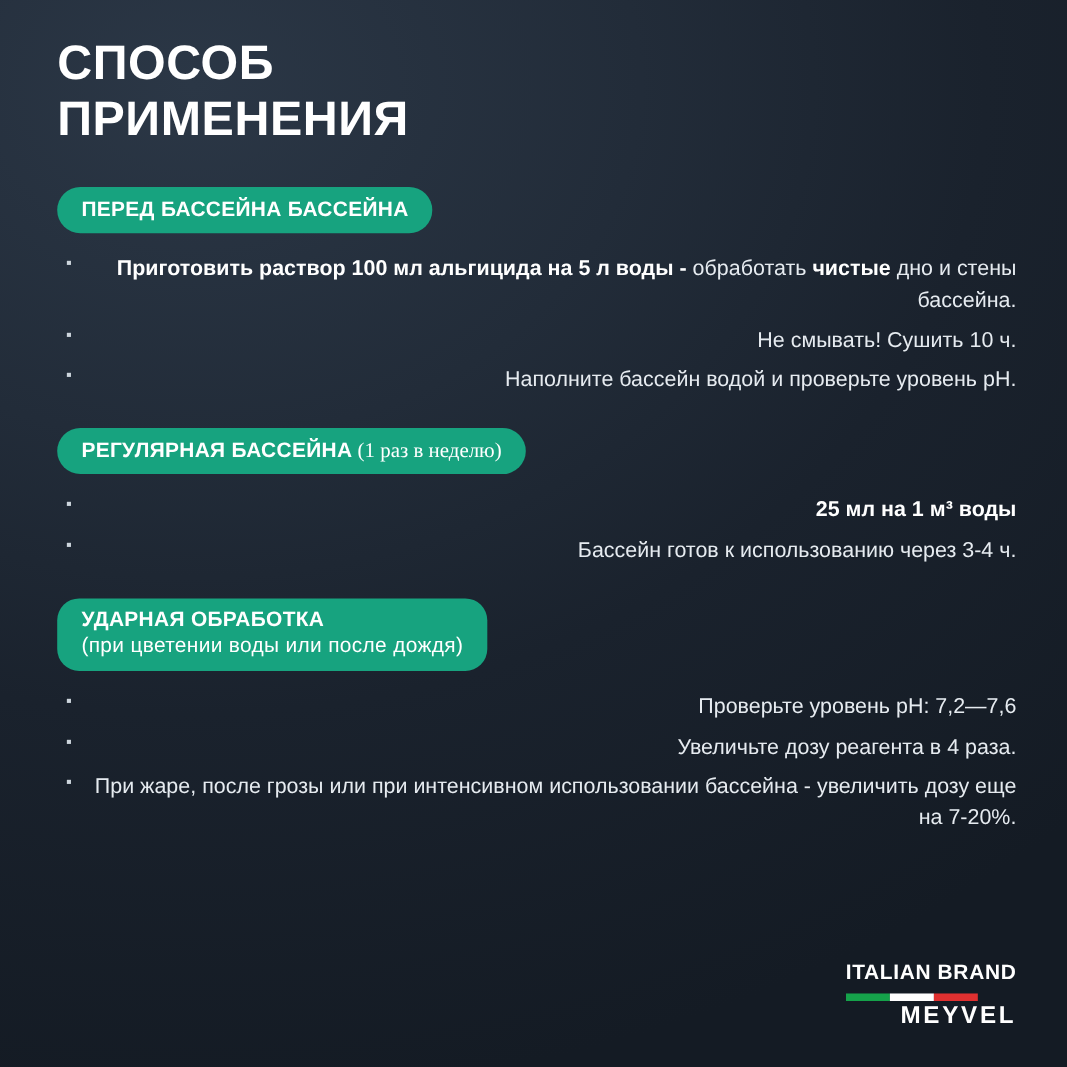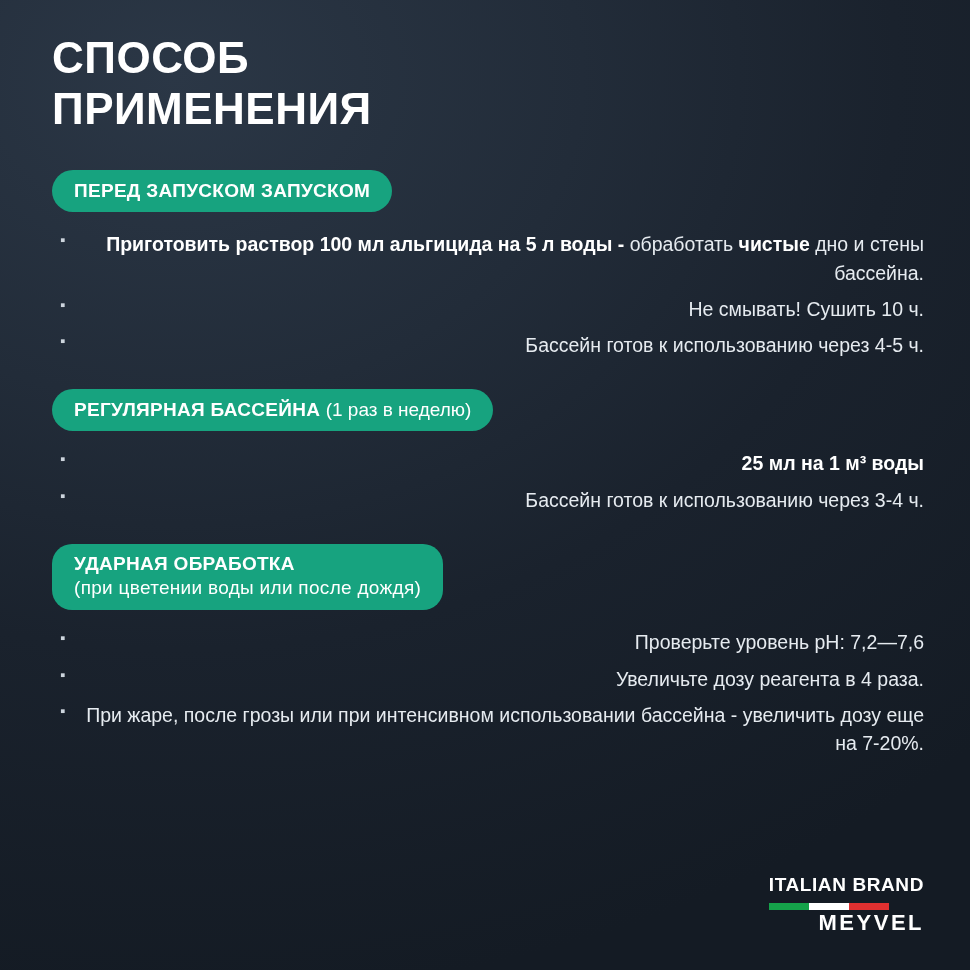--- a/index.html
+++ b/index.html
@@ -40,20 +40,21 @@
     border-radius: 22px;
     padding: 9px 22px 10px 22px;
     font-size: 19px;
     line-height: 1.22;
     font-weight: bold;
     letter-spacing: 0.3px;
   }
   .pill .sub {
     font-weight: normal;
     letter-spacing: 0;
+    font-family: Liberation Serif, serif;
   }
   .pill.two-line {
     border-radius: 20px;
     padding: 8px 22px 11px 22px;
   }
   .pill .line2 {
     display: block;
     font-weight: normal;
     font-size: 19px;
     margin-top: 1px;
@@ -128,29 +129,29 @@
 <div id="page">
   <div class="inner">
 
     <h1 class="title">
       <span>СПОСОБ</span>
       <span class="l2">ПРИМЕНЕНИЯ</span>
     </h1>
 
     <div class="pill-wrap first">
       <div class="pill">
-        <span>ПЕРЕД ЗАПУСКОМ ЗАПУСКОМ</span>
+        <span>ПЕРЕД БАССЕЙНА БАССЕЙНА</span>
       </div>
     </div>
     <ul class="list">
       <li>
         <b>Приготовить раствор 100 мл альгицида на 5 л воды -</b><span> обработать </span><b>чистые</b><span> дно и стены бассейна.</span>
       </li>
       <li>Не смывать! Сушить 10 ч.</li>
-      <li>Бассейн готов к использованию через 4-5 ч.</li>
+      <li>Наполните бассейн водой и проверьте уровень pH.</li>
     </ul>
 
     <div class="pill-wrap">
       <div class="pill">
         <span>РЕГУЛЯРНАЯ БАССЕЙНА</span><span class="sub"> (1 раз в неделю)</span>
       </div>
     </div>
     <ul class="list">
       <li>
         <b>25 мл на 1 м³ воды</b>

